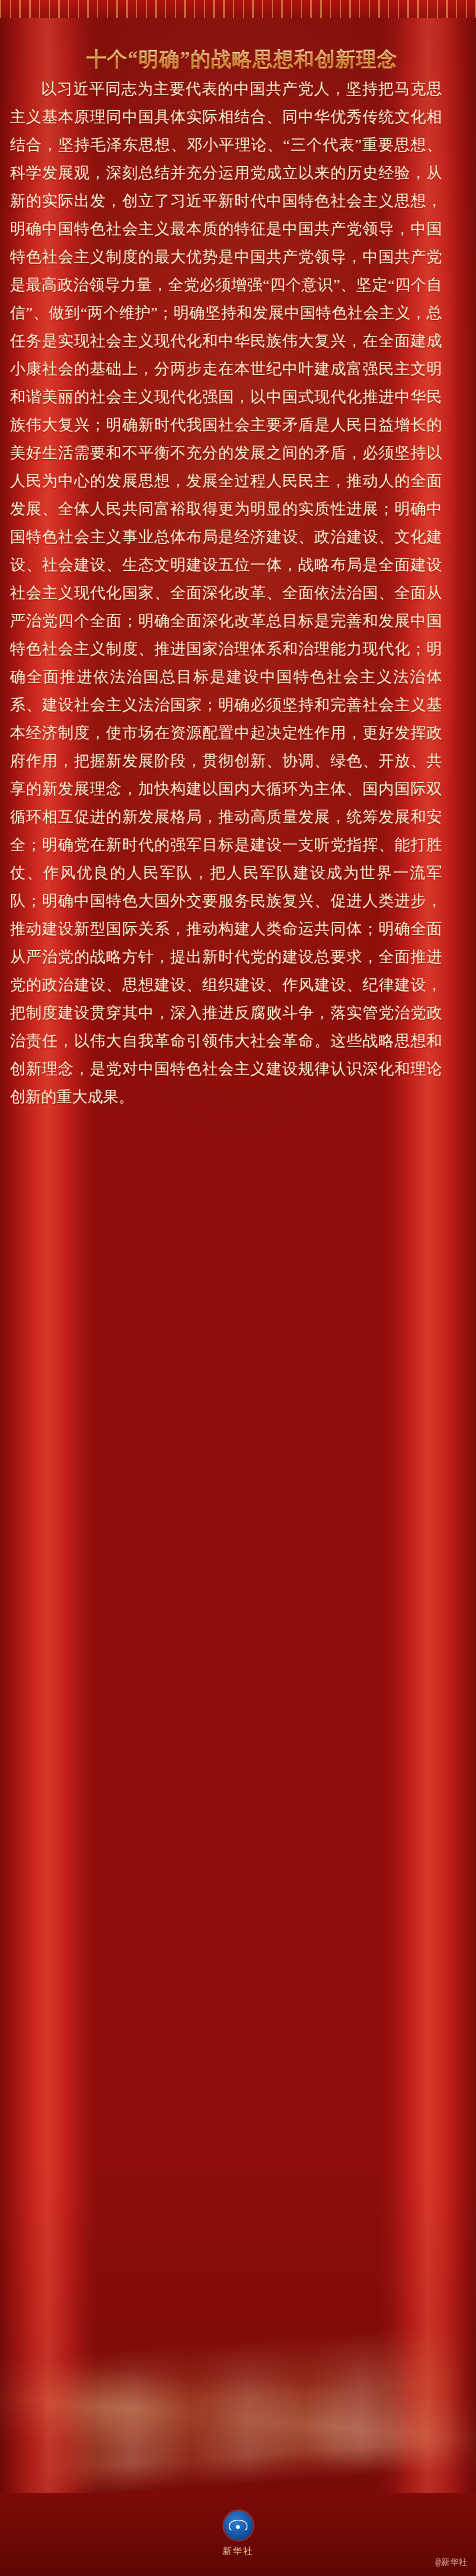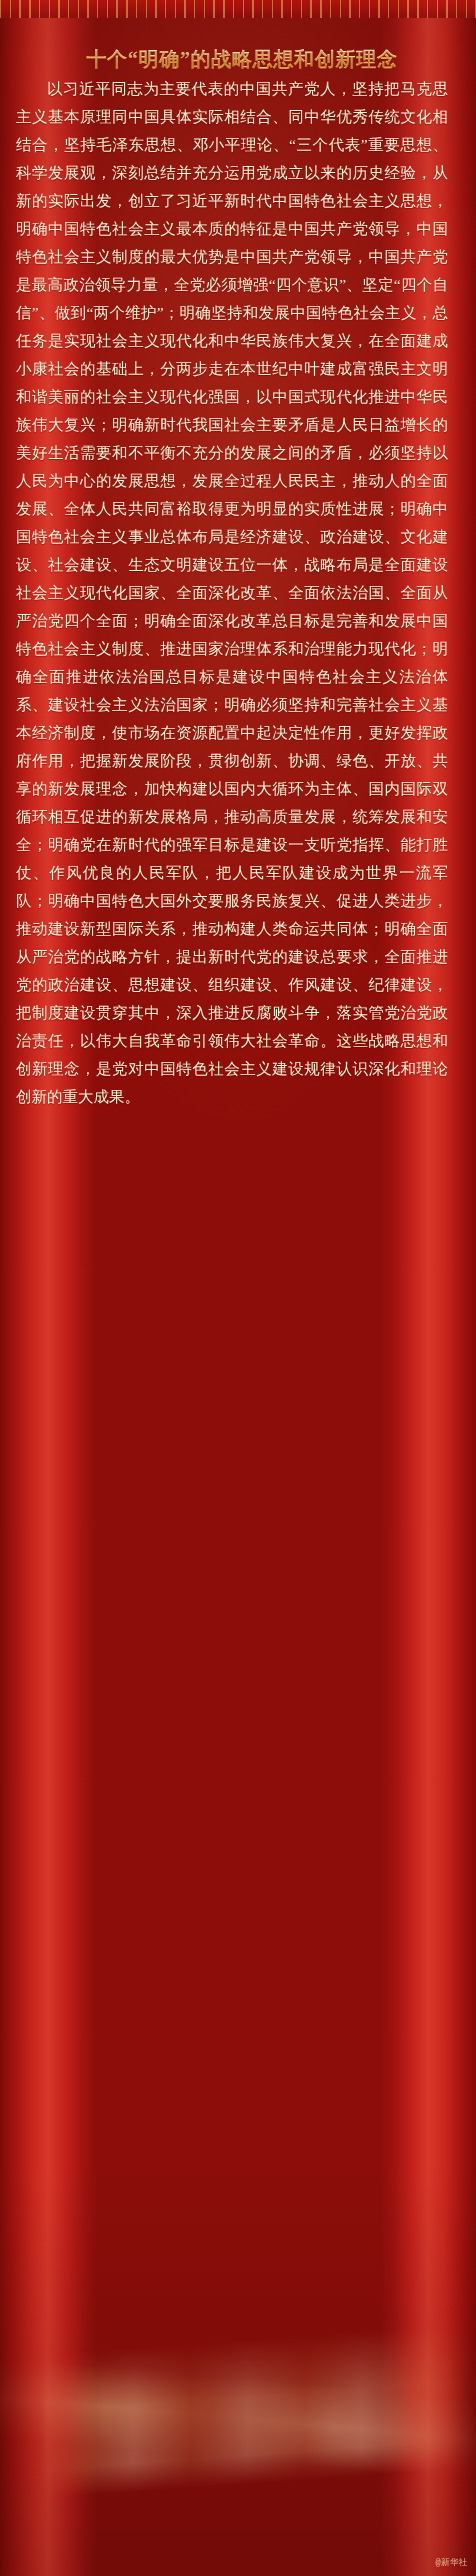--- a/index.html
+++ b/index.html
@@ -69,21 +69,21 @@
     background-clip: text;
     -webkit-text-fill-color: transparent;
     text-shadow: 0 0.7px 0 rgba(120,20,10,0.35);
     font-family: "Liberation Serif", "DejaVu Serif", serif;
   }
 
   
   .body-panel {
     position: absolute;
     top: 75px;
-    left: 16px;
+    left: 10px;
     width: 432px;
   }
   .body-text {
     margin: 0;
     color: #fff4d6;
     font-size: 15.5px;
     line-height: 28px;
     text-align: justify;
     text-justify: inter-character;
     text-indent: 2em;
@@ -193,17 +193,21 @@
     <h1 class="title">十个“明确”的战略思想和创新理念</h1>
   </div>
 
   <div class="body-panel">
     <p class="body-text">以习近平同志为主要代表的中国共产党人，坚持把马克思主义基本原理同中国具体实际相结合、同中华优秀传统文化相结合，坚持毛泽东思想、邓小平理论、“三个代表”重要思想、科学发展观，深刻总结并充分运用党成立以来的历史经验，从新的实际出发，创立了习近平新时代中国特色社会主义思想，明确中国特色社会主义最本质的特征是中国共产党领导，中国特色社会主义制度的最大优势是中国共产党领导，中国共产党是最高政治领导力量，全党必须增强“四个意识”、坚定“四个自信”、做到“两个维护”；明确坚持和发展中国特色社会主义，总任务是实现社会主义现代化和中华民族伟大复兴，在全面建成小康社会的基础上，分两步走在本世纪中叶建成富强民主文明和谐美丽的社会主义现代化强国，以中国式现代化推进中华民族伟大复兴；明确新时代我国社会主要矛盾是人民日益增长的美好生活需要和不平衡不充分的发展之间的矛盾，必须坚持以人民为中心的发展思想，发展全过程人民民主，推动人的全面发展、全体人民共同富裕取得更为明显的实质性进展；明确中国特色社会主义事业总体布局是经济建设、政治建设、文化建设、社会建设、生态文明建设五位一体，战略布局是全面建设社会主义现代化国家、全面深化改革、全面依法治国、全面从严治党四个全面；明确全面深化改革总目标是完善和发展中国特色社会主义制度、推进国家治理体系和治理能力现代化；明确全面推进依法治国总目标是建设中国特色社会主义法治体系、建设社会主义法治国家；明确必须坚持和完善社会主义基本经济制度，使市场在资源配置中起决定性作用，更好发挥政府作用，把握新发展阶段，贯彻创新、协调、绿色、开放、共享的新发展理念，加快构建以国内大循环为主体、国内国际双循环相互促进的新发展格局，推动高质量发展，统筹发展和安全；明确党在新时代的强军目标是建设一支听党指挥、能打胜仗、作风优良的人民军队，把人民军队建设成为世界一流军队；明确中国特色大国外交要服务民族复兴、促进人类进步，推动建设新型国际关系，推动构建人类命运共同体；明确全面从严治党的战略方针，提出新时代党的建设总要求，全面推进党的政治建设、思想建设、组织建设、作风建设、纪律建设，把制度建设贯穿其中，深入推进反腐败斗争，落实管党治党政治责任，以伟大自我革命引领伟大社会革命。这些战略思想和创新理念，是党对中国特色社会主义建设规律认识深化和理论创新的重大成果。</p>
   </div>
 
   <div class="ribbon"></div>
   <div class="ribbon2"></div>
 
+  <div class="footer">
+    <div class="logo"></div>
+    <div class="footer-label">新华社</div>
+  </div>
 
   <div class="watermark">@新华社</div>
 
 </div>
 
 
 </body></html>

